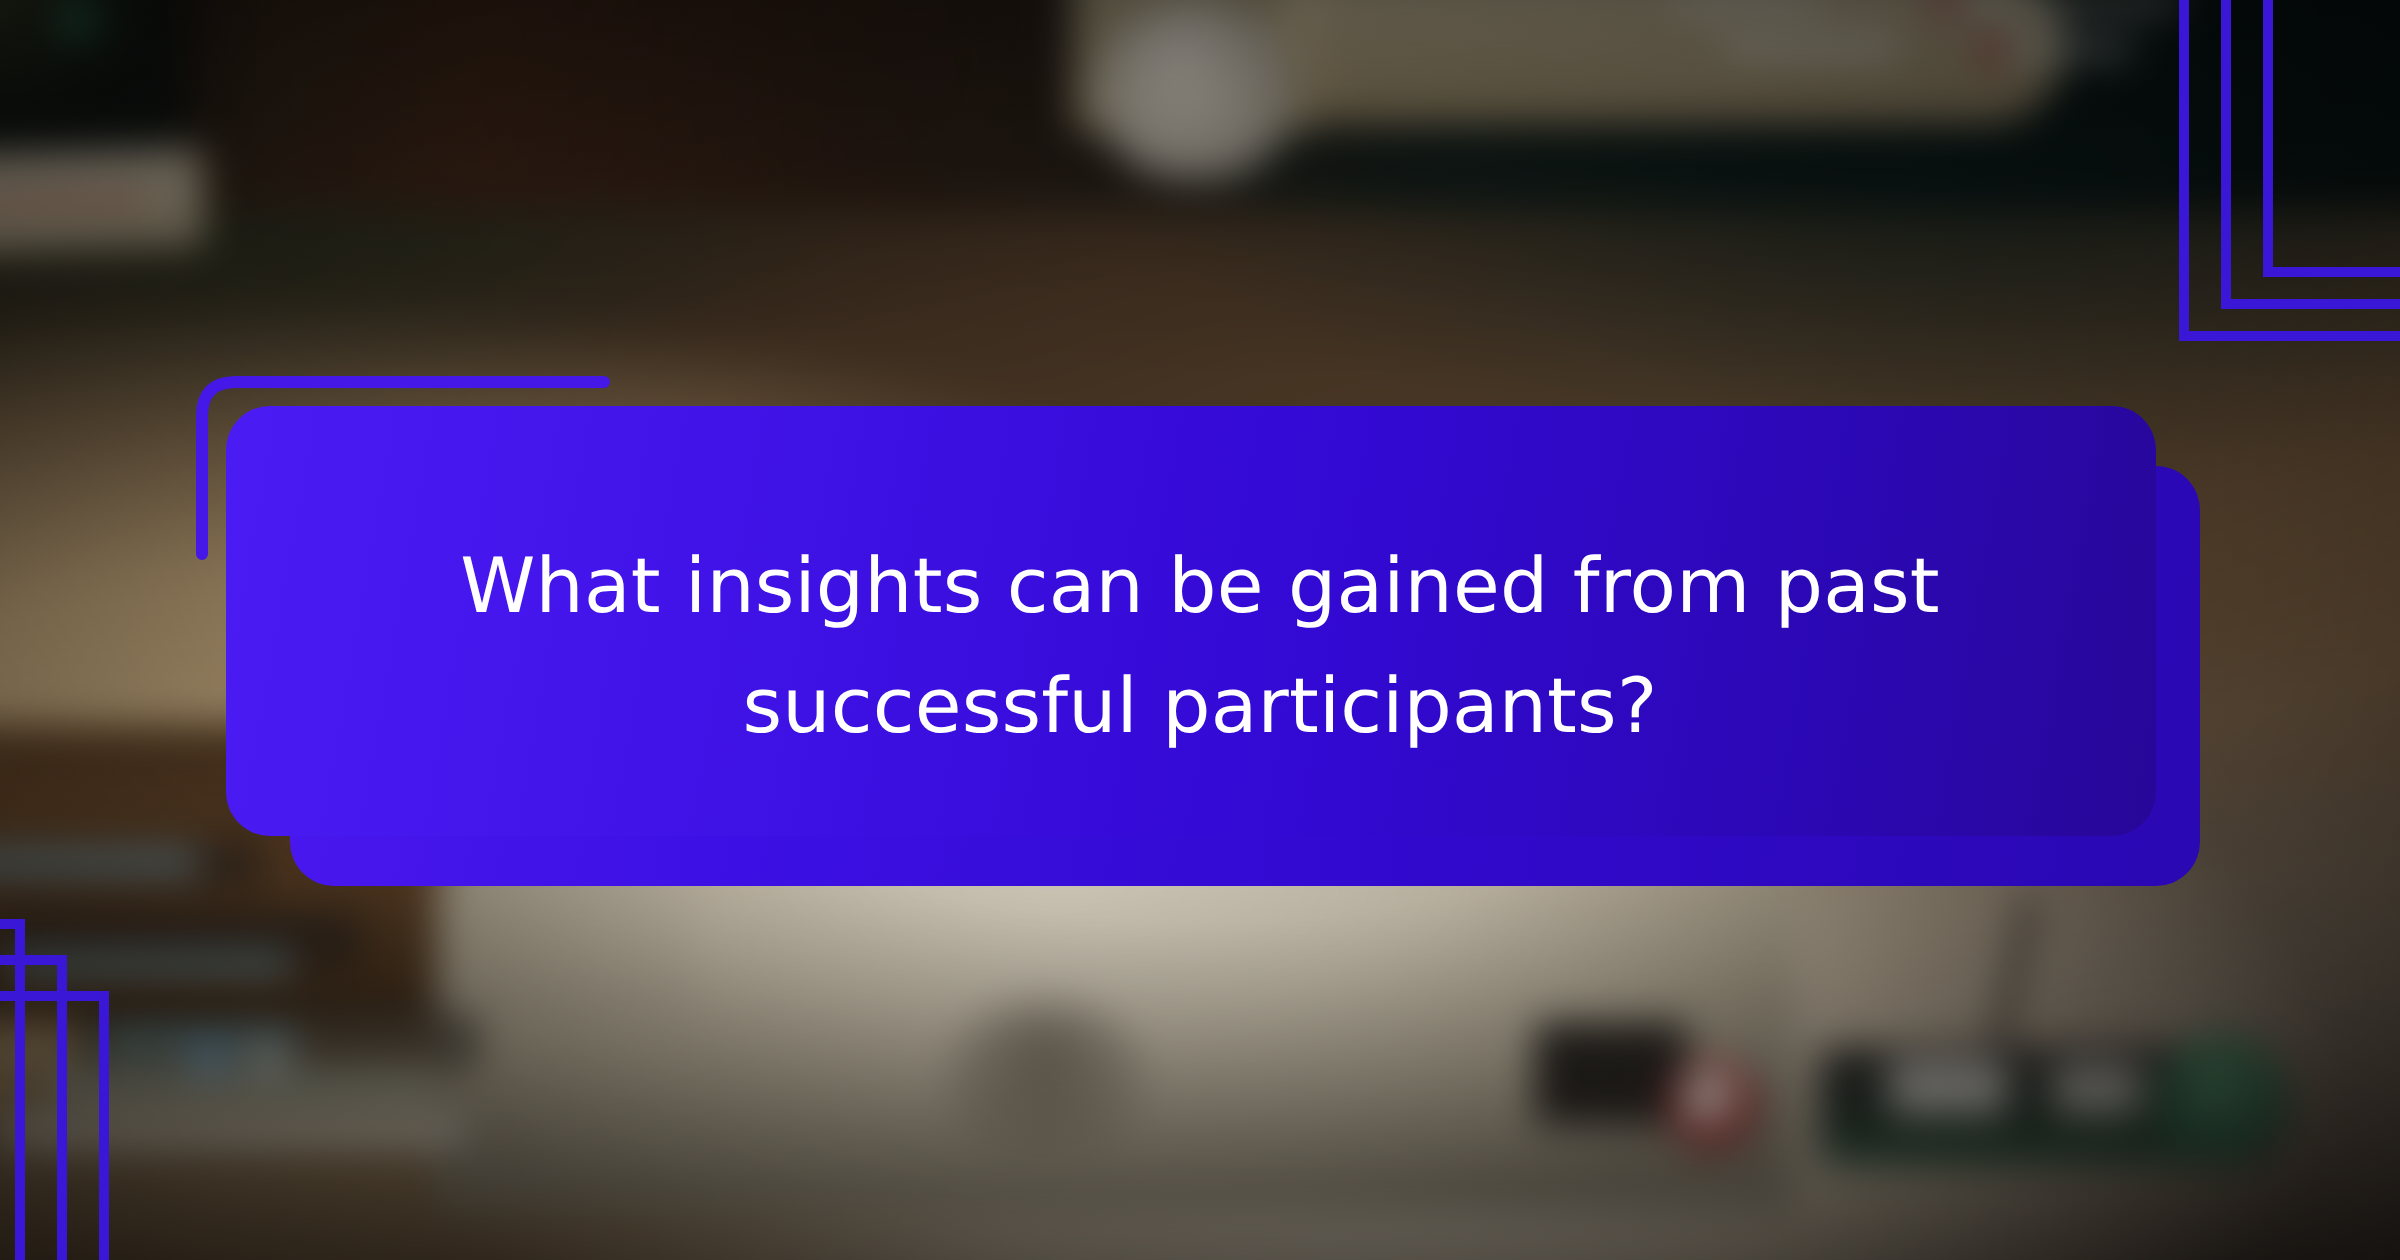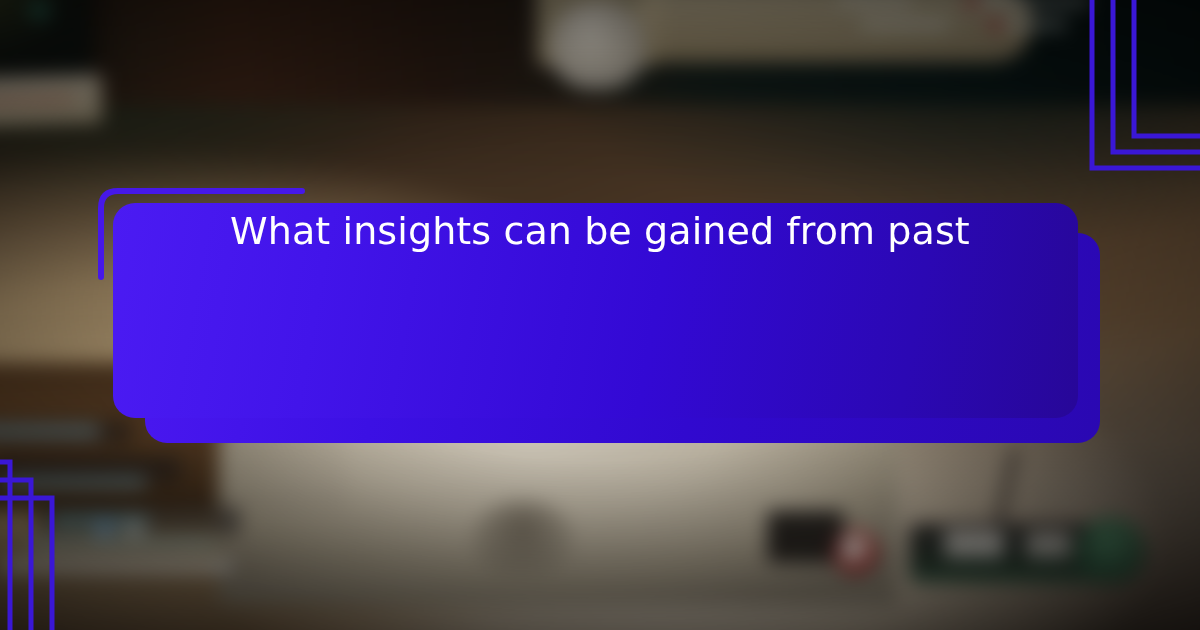--- a/index.html
+++ b/index.html
@@ -211,21 +211,21 @@
   }
 
   
   .headline {
     position:absolute;
     left:130px; top:205px;
     width:940px; height:238px;
     display:flex;
     flex-direction:column;
     align-items:center;
-    justify-content:space-between;
+    justify-content:center;
     gap:6px;
     text-align:center;
     color:#ffffff;
     font-size:38px;
     font-weight:400;
     line-height:1.42;
     letter-spacing:0.1px;
     font-family:"DejaVu Sans", "Liberation Sans", sans-serif;
   }
   .headline .ln { display:block; white-space:nowrap; }
@@ -301,15 +301,16 @@
     <g fill="none" stroke="#4618E8" stroke-width="6" stroke-linecap="round">
       <path d="M 302 191 L 118 191 Q 101 191 101 208 L 101 277"></path>
     </g>
   </svg>
 
   <div class="card-back"></div>
   <div class="card-front"></div>
 
   <div class="headline">
     <span class="ln">What insights can be gained from past</span>
+    <span class="ln">successful participants?</span>
   </div>
 
 </div>
 
 </body></html>

